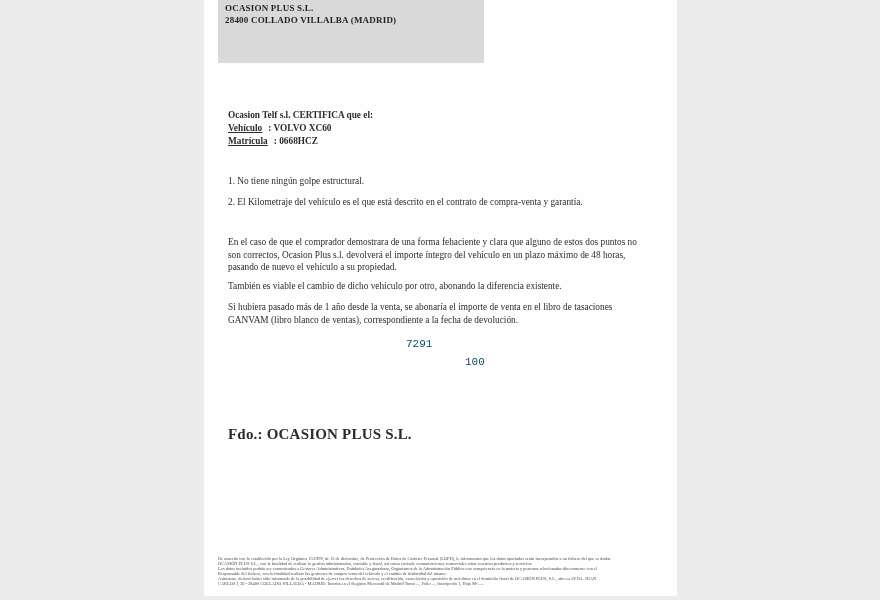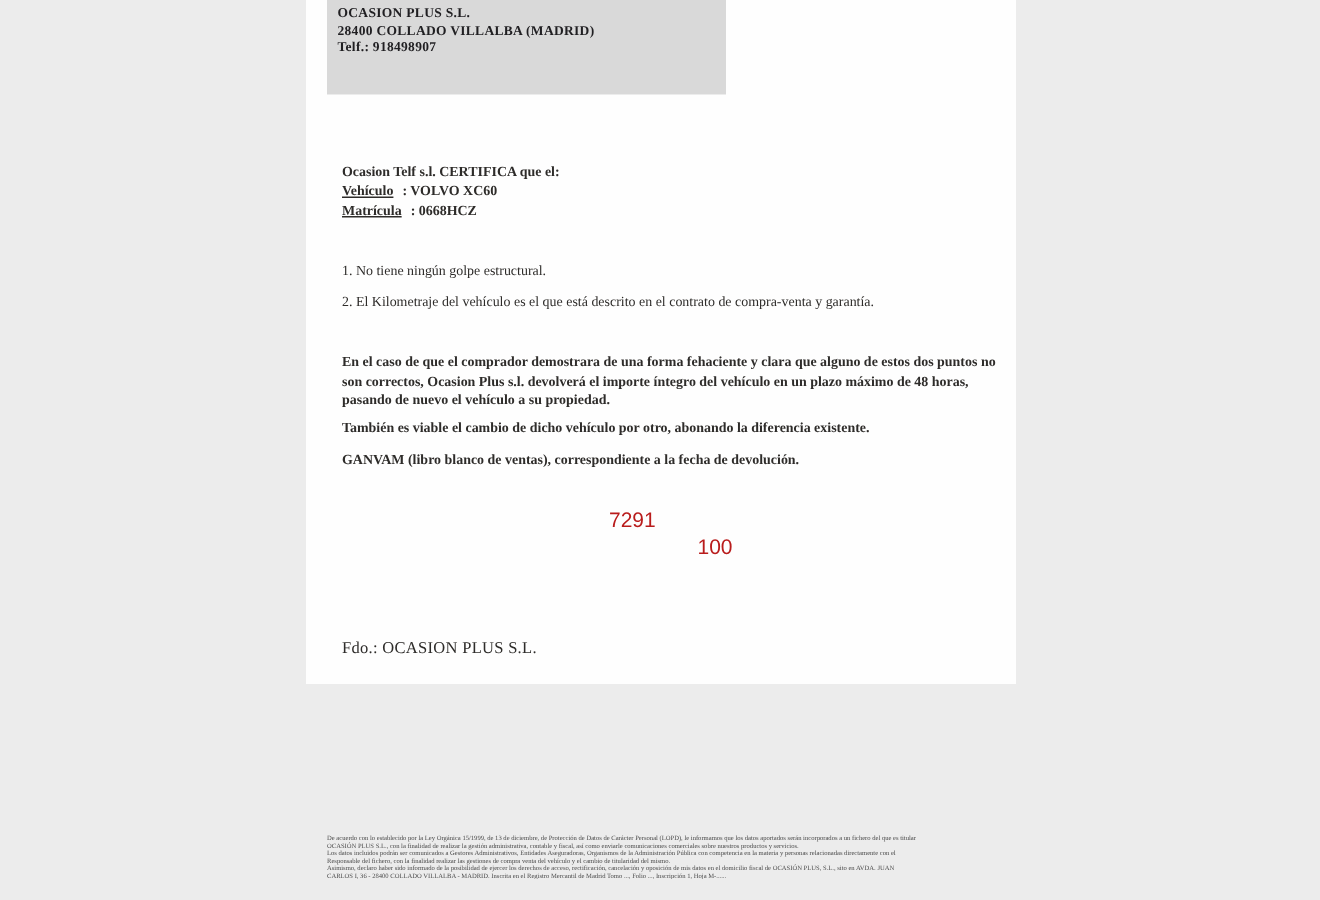--- a/index.html
+++ b/index.html
@@ -1,20 +1,20 @@
 <!DOCTYPE html>
 <html><head>
 <meta charset="utf-8">
 <style>
   * { margin:0; padding:0; box-sizing:border-box; }
   html,body { width:880px; height:600px; overflow:hidden; }
   body { background:#ececec; font-family:"Liberation Serif","DejaVu Serif",serif; }
   .viewport { position:relative; width:880px; height:600px; background:#ececec; }
   .page {
-    position:absolute; left:204px; top:0; width:473px; height:456px;
+    position:absolute; left:204px; top:0; width:473px; height:596px;
     background:#fefefe;
   }
   .doc-text { color:#2e2c2a; filter:blur(0.25px); }
   .letterhead {
     position:absolute; left:14px; top:0; width:266px; height:63px;
     background:#d9d9d9; padding:3px 7px 0 7px;
     font-weight:bold; font-size:9px; line-height:11.6px;
     color:#201f22; letter-spacing:0.2px;
   }
   .dateline {
@@ -23,50 +23,49 @@
   }
   .cert-block {
     position:absolute; left:24px; top:109px;
     font-weight:bold; font-size:9.3px; line-height:13px;
   }
   .cert-row .lbl { text-decoration:underline; }
   .cert-row .val { margin-left:6px; }
   .point { position:absolute; left:24px; font-size:9.3px; }
   .point1 { top:176px; }
   .point2 { top:197px; }
-  .para { position:absolute; left:24px; width:445px; font-size:9.3px; line-height:12.6px;font-weight:bold; }
+  .para { position:absolute; left:24px; width:445px; font-size:9.3px; line-height:12.6px; }
   .para-refund { top:236px; }
   .para-exchange { top:280px; }
   .para-ganvam { top:301px; }
   .overlay-num {
-    position:absolute; font-family:Liberation Sans, sans-serif;
-    font-size:14px; color:#b91c1c;
+    position:absolute; font-family:Liberation Mono, monospace;
+    font-size:11px; color:#0c4a6e;
   }
   .num-left { left:202px; top:338px; }
   .num-right { left:261px; top:356px;text-align:center; }
   .signature {
     position:absolute; left:24px; top:426px;
-    font-weight:normal; font-size:11px; letter-spacing:0.2px;
+    font-weight:bold; font-size:15px; letter-spacing:0.2px;
   }
   .footer {
     position:absolute; left:14px; top:556px; width:452px;
     font-size:4.4px; line-height:5.1px; color:#4a4a4a;
     letter-spacing:0; filter:blur(0.2px);
   }
 </style>
 </head>
 <body>
 
 <div class="viewport">
   <div class="page doc-text">
 
     <div class="letterhead">
       <div>OCASION PLUS S.L.</div>
       <div>28400 COLLADO VILLALBA (MADRID)</div>
-      <div>Telf.: 918498907</div>
     </div>
 
 
     <div class="cert-block">
       <div>Ocasion Telf s.l. CERTIFICA que el:</div>
       <div class="cert-row">
         <span class="lbl">Vehículo</span><span class="val">: VOLVO XC60</span>
       </div>
       <div class="cert-row">
         <span class="lbl">Matrícula</span><span class="val">: 0668HCZ</span>
@@ -80,20 +79,21 @@
       <div>En el caso de que el comprador demostrara de una forma fehaciente y clara que alguno de estos dos puntos no</div>
       <div>son correctos, Ocasion Plus s.l. devolverá el importe íntegro del vehículo en un plazo máximo de 48 horas,</div>
       <div>pasando de nuevo el vehículo a su propiedad.</div>
     </div>
 
     <div class="para para-exchange">
       <div>También es viable el cambio de dicho vehículo por otro, abonando la diferencia existente.</div>
     </div>
 
     <div class="para para-ganvam">
+      <div>Si hubiera pasado más de 1 año desde la venta, se abonaría el importe de venta en el libro de tasaciones</div>
       <div>GANVAM (libro blanco de ventas), correspondiente a la fecha de devolución.</div>
     </div>
 
     <div class="overlay-num num-left">7291</div>
     <div class="overlay-num num-right">100</div>
 
     <div class="signature">Fdo.: OCASION PLUS S.L.</div>
 
     <div class="footer">
       <div>De acuerdo con lo establecido por la Ley Orgánica 15/1999, de 13 de diciembre, de Protección de Datos de Carácter Personal (LOPD), le informamos que los datos aportados serán incorporados a un fichero del que es titular</div>

